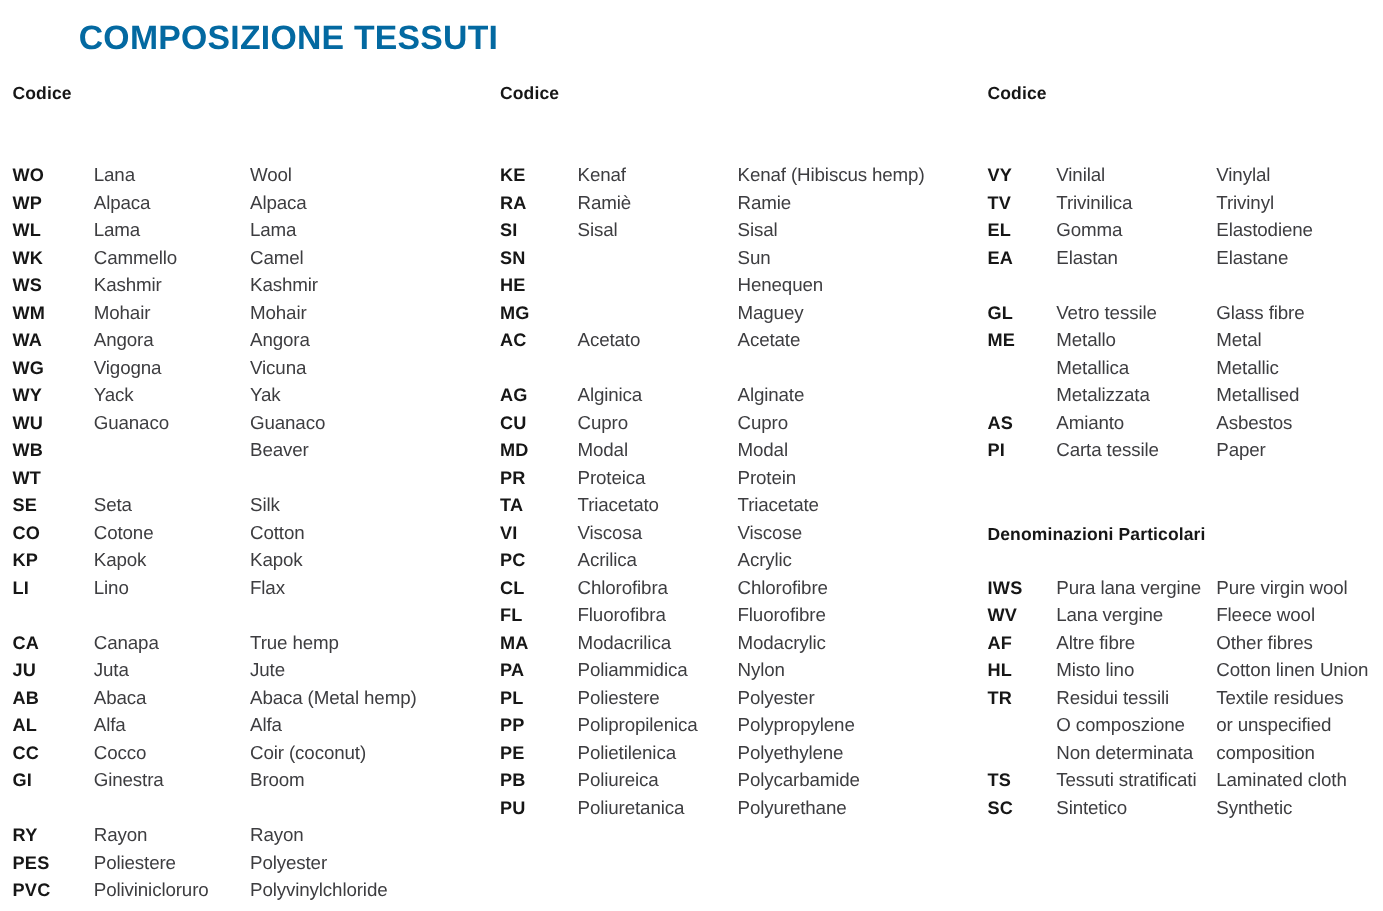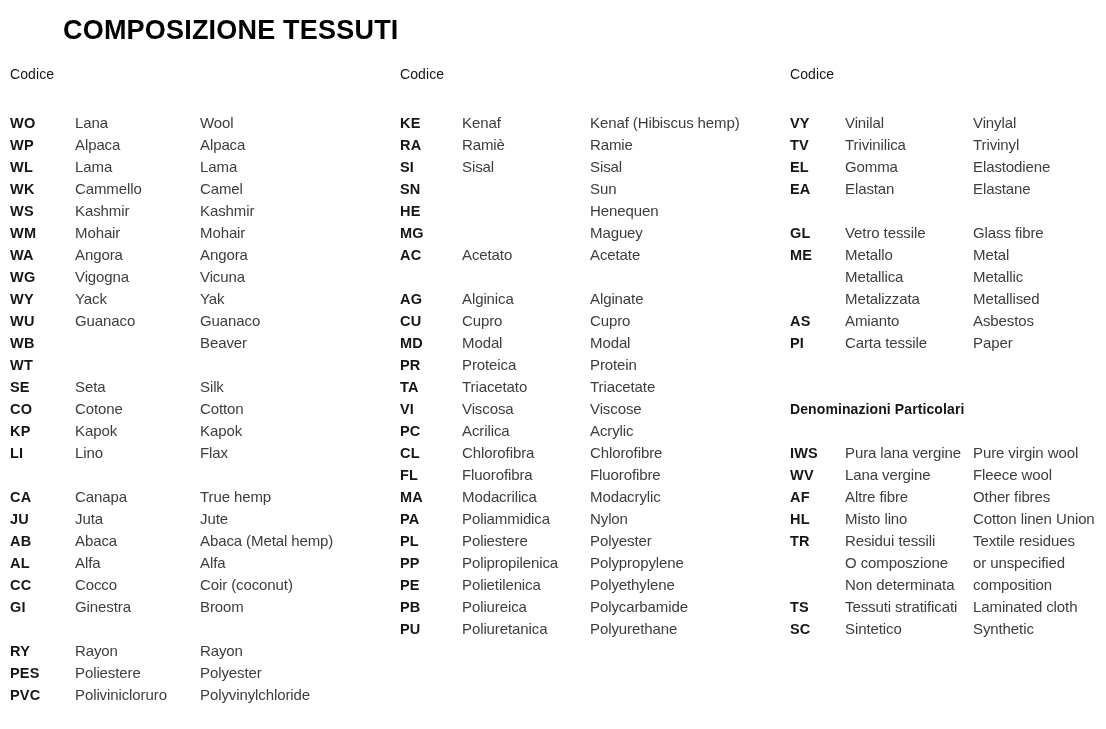--- a/index.html
+++ b/index.html
@@ -12,39 +12,39 @@
     overflow: hidden;
   }
   .title {
     position: absolute;
     left: 63px;
     top: 15px;
     margin: 0;
     font-size: 27px;
     font-weight: bold;
     letter-spacing: 0.2px;
-    color: #000000;
+    color: #0369a1;
     white-space: nowrap;
   }
   .col {
     position: absolute;
     top: 66px;
   }
   .colheader {
     font-size: 14px;
-    font-weight: normal;
+    font-weight: bold;
     color: #161616;
     height: 16px;
     line-height: 16px;
     letter-spacing: 0.1px;
   }
   .rows {
     position: absolute;
     left: 0;
-    top: 46px;
+    top: 64px;
   }
   .row {
     display: grid;
     height: 22px;
     line-height: 22px;
     white-space: nowrap;
   }
   .col-0 .row { grid-template-columns: 65px 125px 180px; }
   .col-1 .row { grid-template-columns: 62px 128px 195px; }
   .col-2 .row { grid-template-columns: 55px 128px 135px; }

